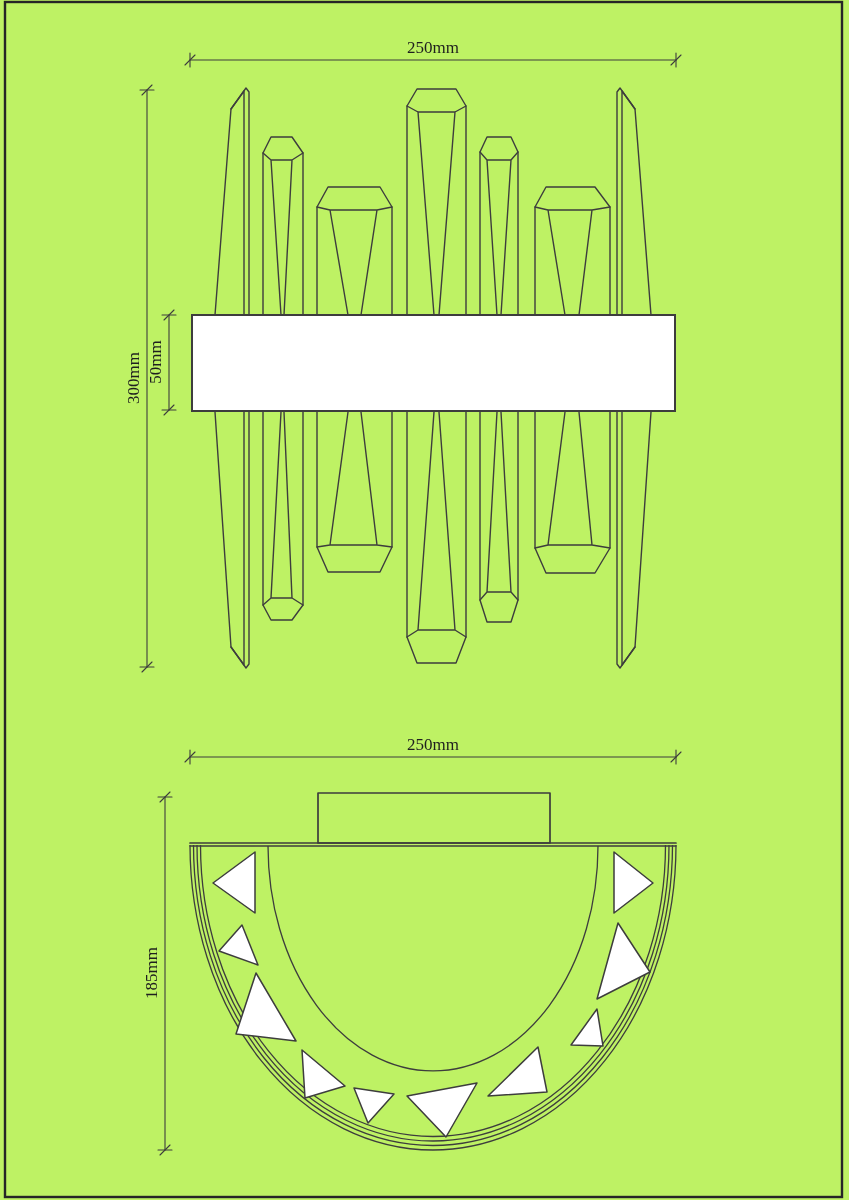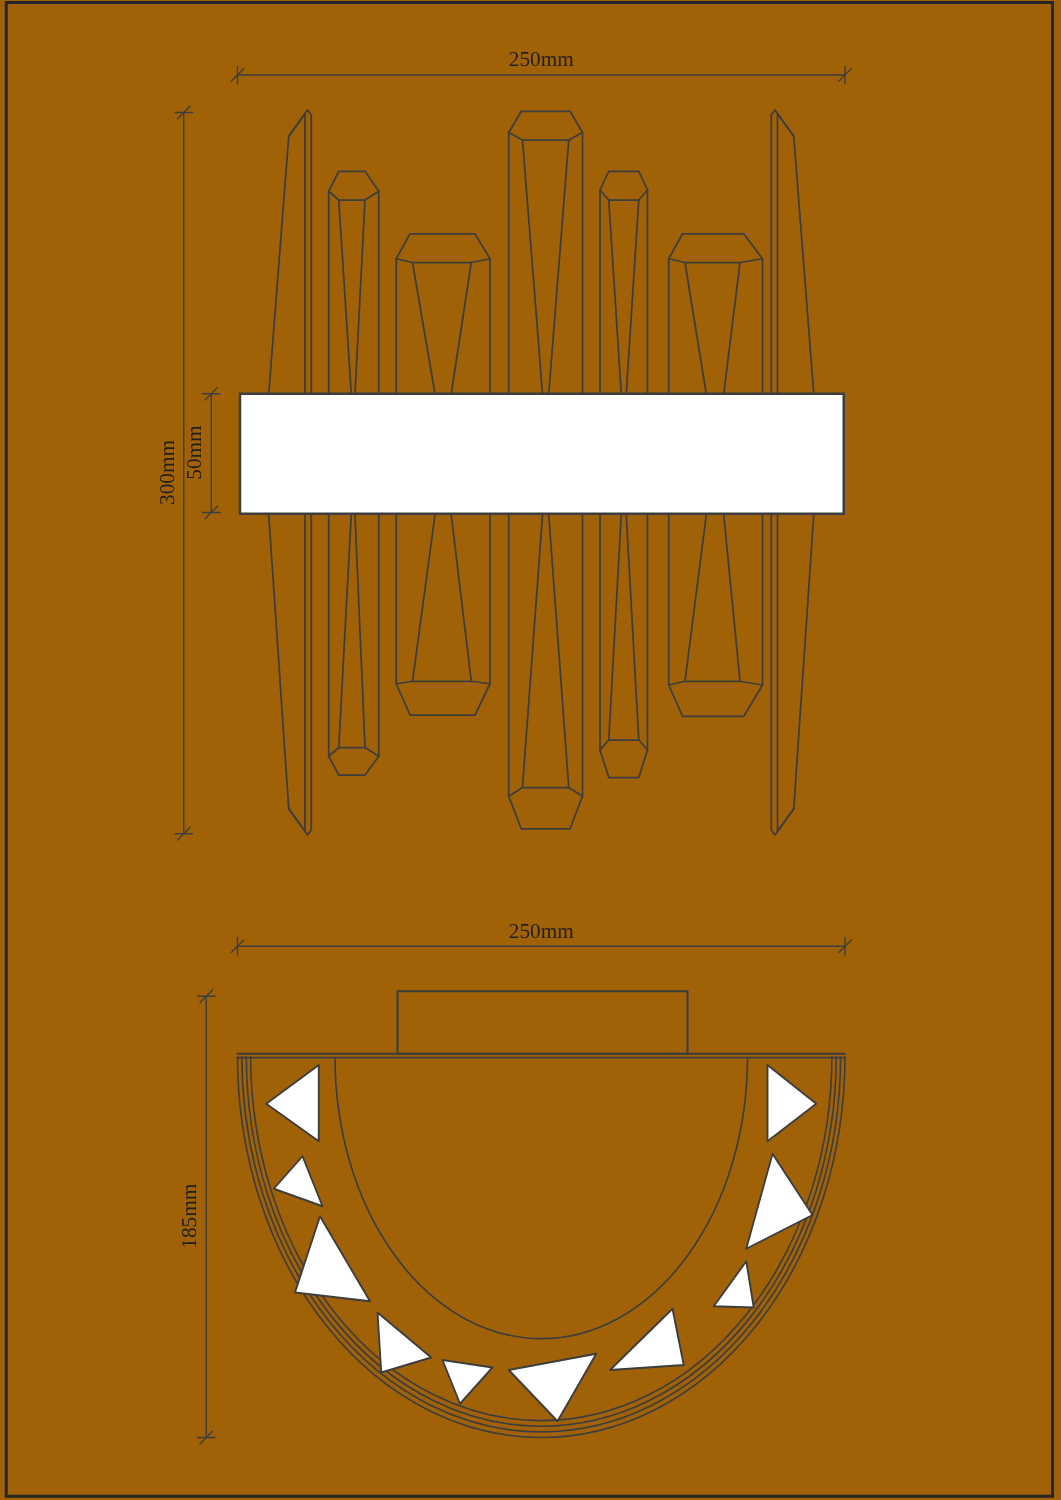--- a/index.html
+++ b/index.html
@@ -8,21 +8,21 @@
     background: #ffffff;
     width: 849px;
     height: 1200px;
     overflow: hidden;
     font-family: "Liberation Serif", "DejaVu Serif", serif;
   }
   .sheet {
     position: relative;
     width: 849px;
     height: 1200px;
-    background: #a16207;
+    background: #bef264;
   }
   svg { display: block; }
   .obj  { stroke: #3d3d3d; stroke-width: 1.7; fill: none; stroke-linejoin: round; stroke-linecap: round; }
   .obj2 { stroke: #3d3d3d; stroke-width: 1.4; fill: none; stroke-linejoin: round; stroke-linecap: round; }
   .band { stroke: #3d3d3d; stroke-width: 2;   fill: #ffffff; }
   .dim  { stroke: #3d3d3d; stroke-width: 1.1; fill: none; stroke-linecap: round; }
   .tri  { stroke: #3d3d3d; stroke-width: 1.5; fill: #ffffff; stroke-linejoin: round; }
   .arc  { stroke: #3d3d3d; stroke-width: 1.3; fill: none; }
   .frame{ stroke: #262626; stroke-width: 2.4; fill: none; }
   .dimtext {

